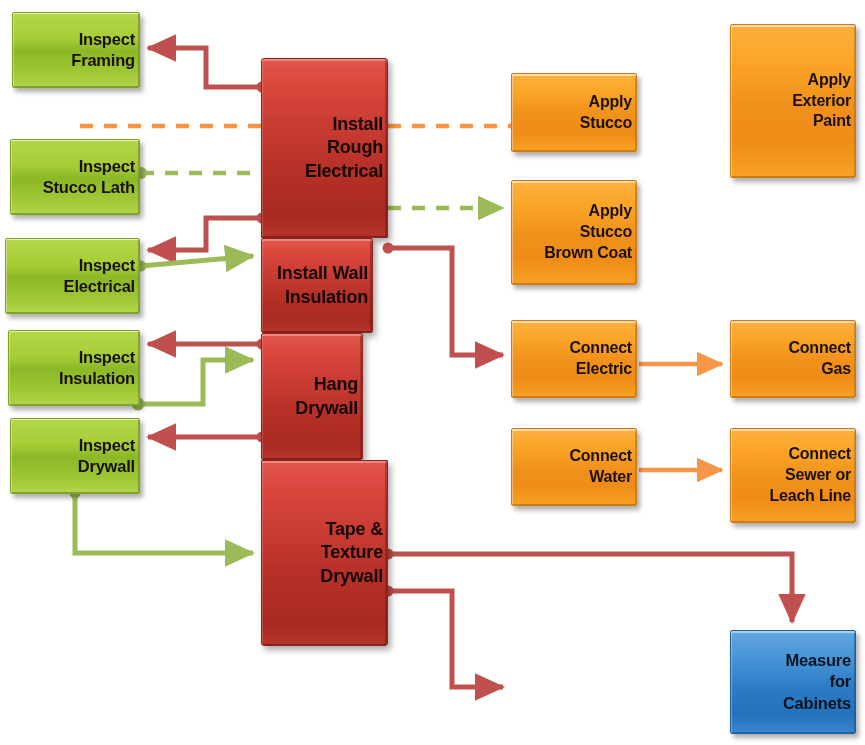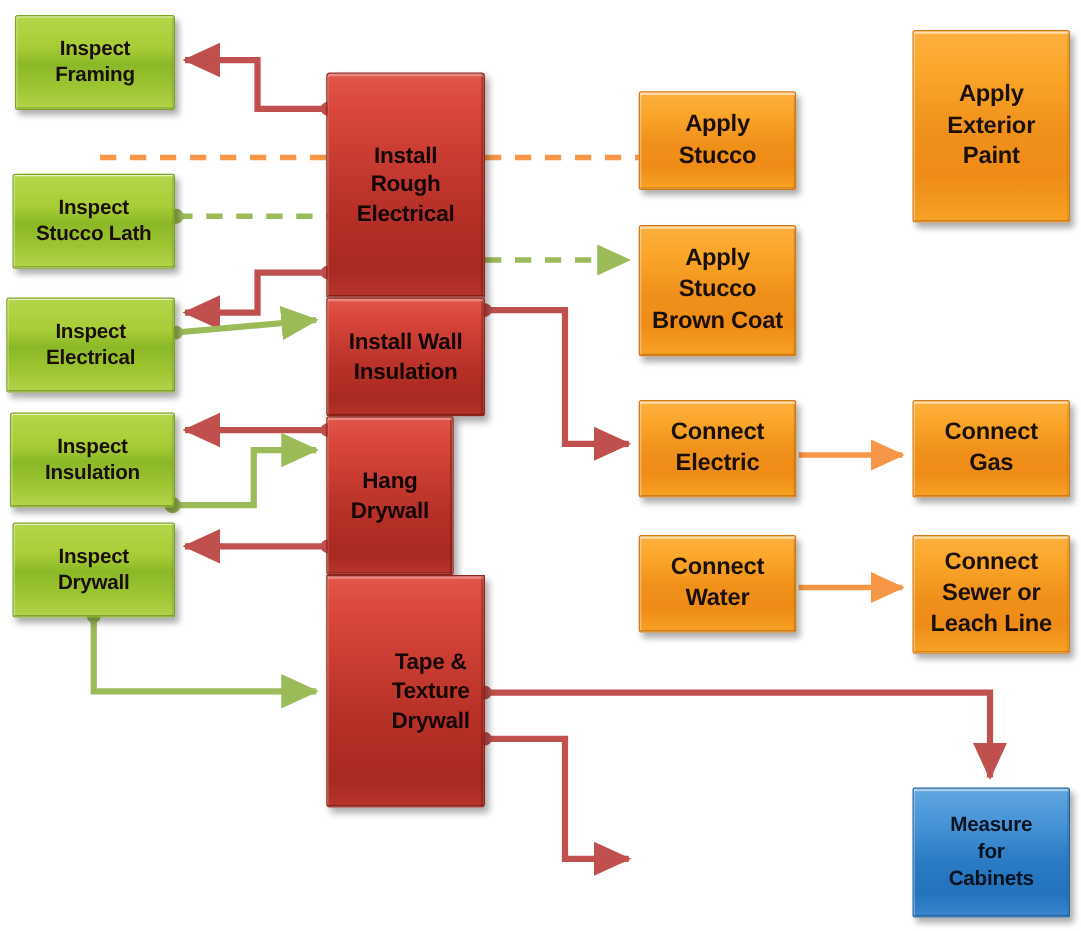--- a/index.html
+++ b/index.html
@@ -4,21 +4,21 @@
 <style>
   html,body{margin:0;padding:0;background:#ffffff;}
   body{font-family:"Liberation Sans", sans-serif;}
   #stage{position:relative;width:865px;height:745px;overflow:hidden;background:#fff;}
   #wires{position:absolute;left:0;top:0;width:865px;height:745px;}
 
   .node{
     position:absolute;
     box-sizing:border-box;
     display:flex;align-items:center;justify-content:center;
-    text-align:center;
+    text-align:right;
     color:#1a1008;
     font-weight:700;
     line-height:1.30;
     letter-spacing:-0.2px;
     border-radius:2px;
     z-index:5;
   }
   .node .lbl{display:block;width:100%;padding:0 4px;}
 
   
@@ -52,21 +52,21 @@
   .orange{
     background:linear-gradient(to bottom,#fcb040 0%,#fba629 22%,#f0911b 52%,#ef8c17 76%,#f7a224 100%);
     border:1px solid #d5791108;
     border-color:#cf7a12;
     box-shadow:
       inset 0 2px 0 rgba(255,255,255,.55),
       inset 1px 0 0 rgba(255,255,255,.35),
       inset -1px 0 0 rgba(170,90,5,.40),
       inset 0 -1px 0 rgba(170,90,5,.50),
       3px 4px 5px rgba(0,0,0,.32);
-    font-size:19px;
+    font-size:16px;
   }
   
   .blue{
     background:linear-gradient(to bottom,#62a7e0 0%,#4a96d8 24%,#2a7ac4 58%,#2472bd 82%,#3a86cf 100%);
     border:1px solid #1c5f9e;
     box-shadow:
       inset 0 2px 0 rgba(255,255,255,.45),
       inset 1px 0 0 rgba(255,255,255,.30),
       inset -1px 0 0 rgba(15,70,120,.45),
       inset 0 -1px 0 rgba(15,70,120,.55),
@@ -180,21 +180,21 @@
   </div>
 
   <div class="node green" style="left:10px;top:418px;width:130px;height:76px;">
     <span class="lbl">Inspect<br>Drywall</span>
   </div>
 
   <div class="node red first" style="left:261px;top:58px;width:127px;height:180px;">
     <span class="lbl">Install<br>Rough<br>Electrical</span>
   </div>
 
-  <div class="node red" style="left:261px;top:238px;width:127px;height:95px;">
+  <div class="node red" style="left:261px;top:238px;width:112px;height:95px;">
     <span class="lbl">Install Wall<br>Insulation</span>
   </div>
 
   <div class="node red" style="left:261px;top:333px;width:102px;height:127px;">
     <span class="lbl">Hang<br>Drywall</span>
   </div>
 
   <div class="node red last" style="left:261px;top:460px;width:127px;height:186px;">
     <span class="lbl">Tape &amp;<br>Texture<br>Drywall</span>
   </div>

